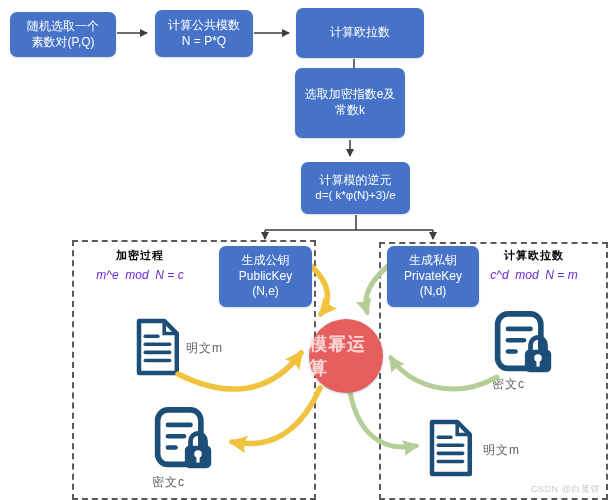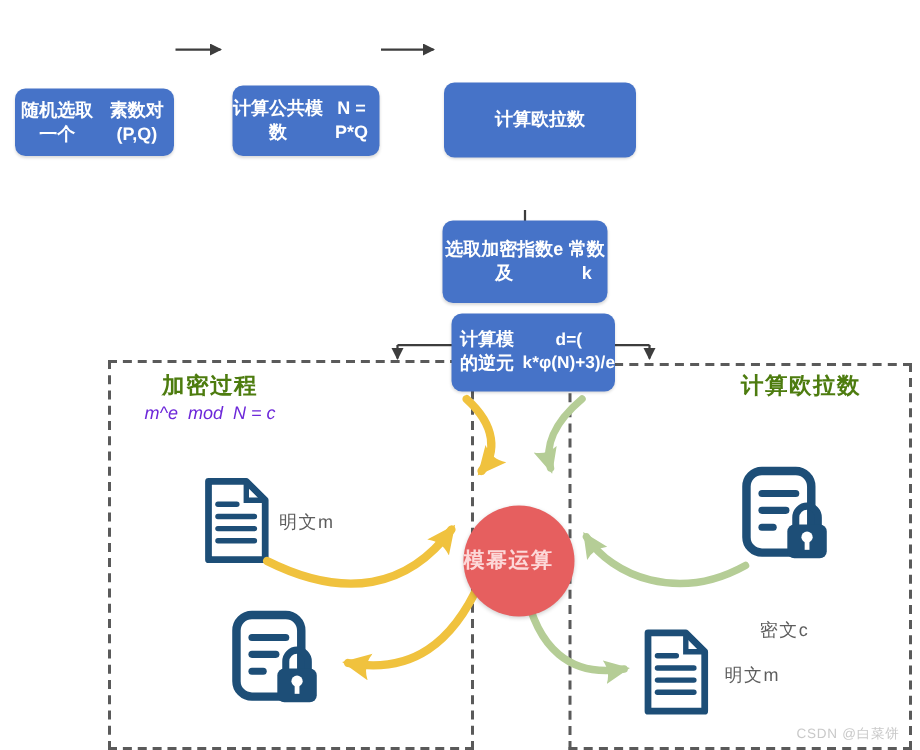--- a/index.html
+++ b/index.html
@@ -2,48 +2,48 @@
 <html style="--box-blue: #4673c8; --circle-red: #e65f5f; --arrow-yellow: #f0c23e; --arrow-green: #b5cd96; --doc-navy: #1d4e77;"><head>
 <meta charset="utf-8">
 <style>
   html,body{margin:0;padding:0;background:#fff;}
   .canvas{
     position:relative;width:613px;height:500px;background:#fff;overflow:hidden;
     font-family:"Liberation Sans","DejaVu Sans",sans-serif;
   }
   .bluebox{
     position:absolute;background:var(--box-blue,#4673c8);border-radius:7px;
-    color:#fff;font-weight:bold;display:flex;flex-direction:row;
+    color:#fff;font-weight:normal;display:flex;flex-direction:column;
     align-items:center;justify-content:center;text-align:center;
-    font-size:12px;line-height:1.32;box-shadow:0 1px 2px rgba(0,0,0,.15);margin-top:47px;
+    font-size:12px;line-height:1.32;box-shadow:0 1px 2px rgba(0,0,0,.15);
   }
   .bluebox .small{font-size:11.5px;}
   .zone{
     position:absolute;border:2px dashed #5a5a5a;background:transparent;
   }
   .zone-title{
-    position:absolute;font-size:15px;color:#4d7c0f;font-weight:bold;
+    position:absolute;font-size:11px;color:#000000;font-weight:bold;
     text-align:center;letter-spacing:1px;
   }
   .zone-formula{
     position:absolute;font-size:12px;color:#6d28d9;text-align:center;
     white-space:pre;font-style:italic;
   }
   .circle{
-    position:absolute;left:309px;top:337px;width:74px;height:74px;
+    position:absolute;left:309px;top:319px;width:74px;height:74px;
     border-radius:50%;background:var(--circle-red,#e65f5f);
     display:flex;align-items:center;justify-content:flex-start;
-    color:rgba(255,233,233,.88);font-weight:bold;font-size:14px;
+    color:rgba(255,233,233,.88);font-weight:bold;font-size:18px;
     letter-spacing:1px;box-shadow:0 1px 3px rgba(0,0,0,.2);
   }
   .doc-icon{position:absolute;}
   .doc-label{
     position:absolute;font-size:12px;color:#5d5d5d;letter-spacing:1px;
   }
-  .doc-label.centered{text-align:center;margin-top:36px;}
+  .doc-label.centered{text-align:left;}
   .overlay{position:absolute;left:0;top:0;z-index:3;pointer-events:none;}
   .zone,.zone-title,.zone-formula{z-index:1;}
   .doc-icon,.doc-label{z-index:2;}
   .bluebox,.circle{z-index:4;}
   .watermark{
     position:absolute;left:531px;top:483px;font-size:9px;color:#c9c9c9;
     z-index:5;letter-spacing:.5px;
   }
   .navy-stroke{stroke:var(--doc-navy,#1d4e77);}
   .navy-fill{fill:var(--doc-navy,#1d4e77);}
@@ -81,20 +81,21 @@
     </defs>
   </svg>
 
   <div class="zone" style="left:72px;top:240px;width:240px;height:256px"></div>
   <div class="zone" style="left:379px;top:242px;width:225px;height:254px"></div>
 
   <div class="zone-title" style="left:75px;top:248px;width:130px">加密过程</div>
   <div class="zone-formula" style="left:75px;top:268px;width:130px">m^e  mod  N = c</div>
 
   <div class="zone-title" style="left:464px;top:248px;width:140px">计算欧拉数</div>
+  <div class="zone-formula" style="left:464px;top:268px;width:140px">c^d  mod  N = m</div>
 
   <svg class="doc-icon" style="left:130px;top:315px" width="54" height="64">
       <use href="#doc-plain"></use>
     </svg>
   <div class="doc-label" style="left:186px;top:340px">明文m</div>
 
   <svg class="doc-icon" style="left:152px;top:406px" width="62" height="68">
       <use href="#doc-lock"></use>
     </svg>
   <div class="doc-label centered" style="left:152px;top:474px;width:62px">密文c</div>
@@ -143,28 +144,38 @@
     <span>随机选取一个</span>
     <span>素数对(P,Q)</span>
   </div>
   <div class="bluebox" style="left:155px;top:10px;width:98px;height:47px">
     <span>计算公共模数</span>
     <span>N = P*Q</span>
   </div>
   <div class="bluebox" style="left:296px;top:8px;width:128px;height:50px">
     <span>计算欧拉数</span>
   </div>
-  <div class="bluebox" style="left:295px;top:100px;width:110px;height:55px">
+  <div class="bluebox" style="left:295px;top:68px;width:110px;height:70px">
     <span>选取加密指数e及</span>
     <span>常数k</span>
   </div>
   <div class="bluebox" style="left:301px;top:162px;width:109px;height:52px">
     <span>计算模的逆元</span>
     <span class="small">d=( k*φ(N)+3)/e</span>
   </div>
 
+  <div class="bluebox" style="left:219px;top:246px;width:93px;height:61px">
+    <span>生成公钥</span>
+    <span>PublicKey</span>
+    <span>(N,e)</span>
+  </div>
+  <div class="bluebox" style="left:387px;top:246px;width:92px;height:61px">
+    <span>生成私钥</span>
+    <span>PrivateKey</span>
+    <span>(N,d)</span>
+  </div>
 
   <div class="circle">
     <span>模幂运算</span>
   </div>
 
   <div class="watermark">CSDN @白菜饼</div>
 </div>
 
 </body></html>

